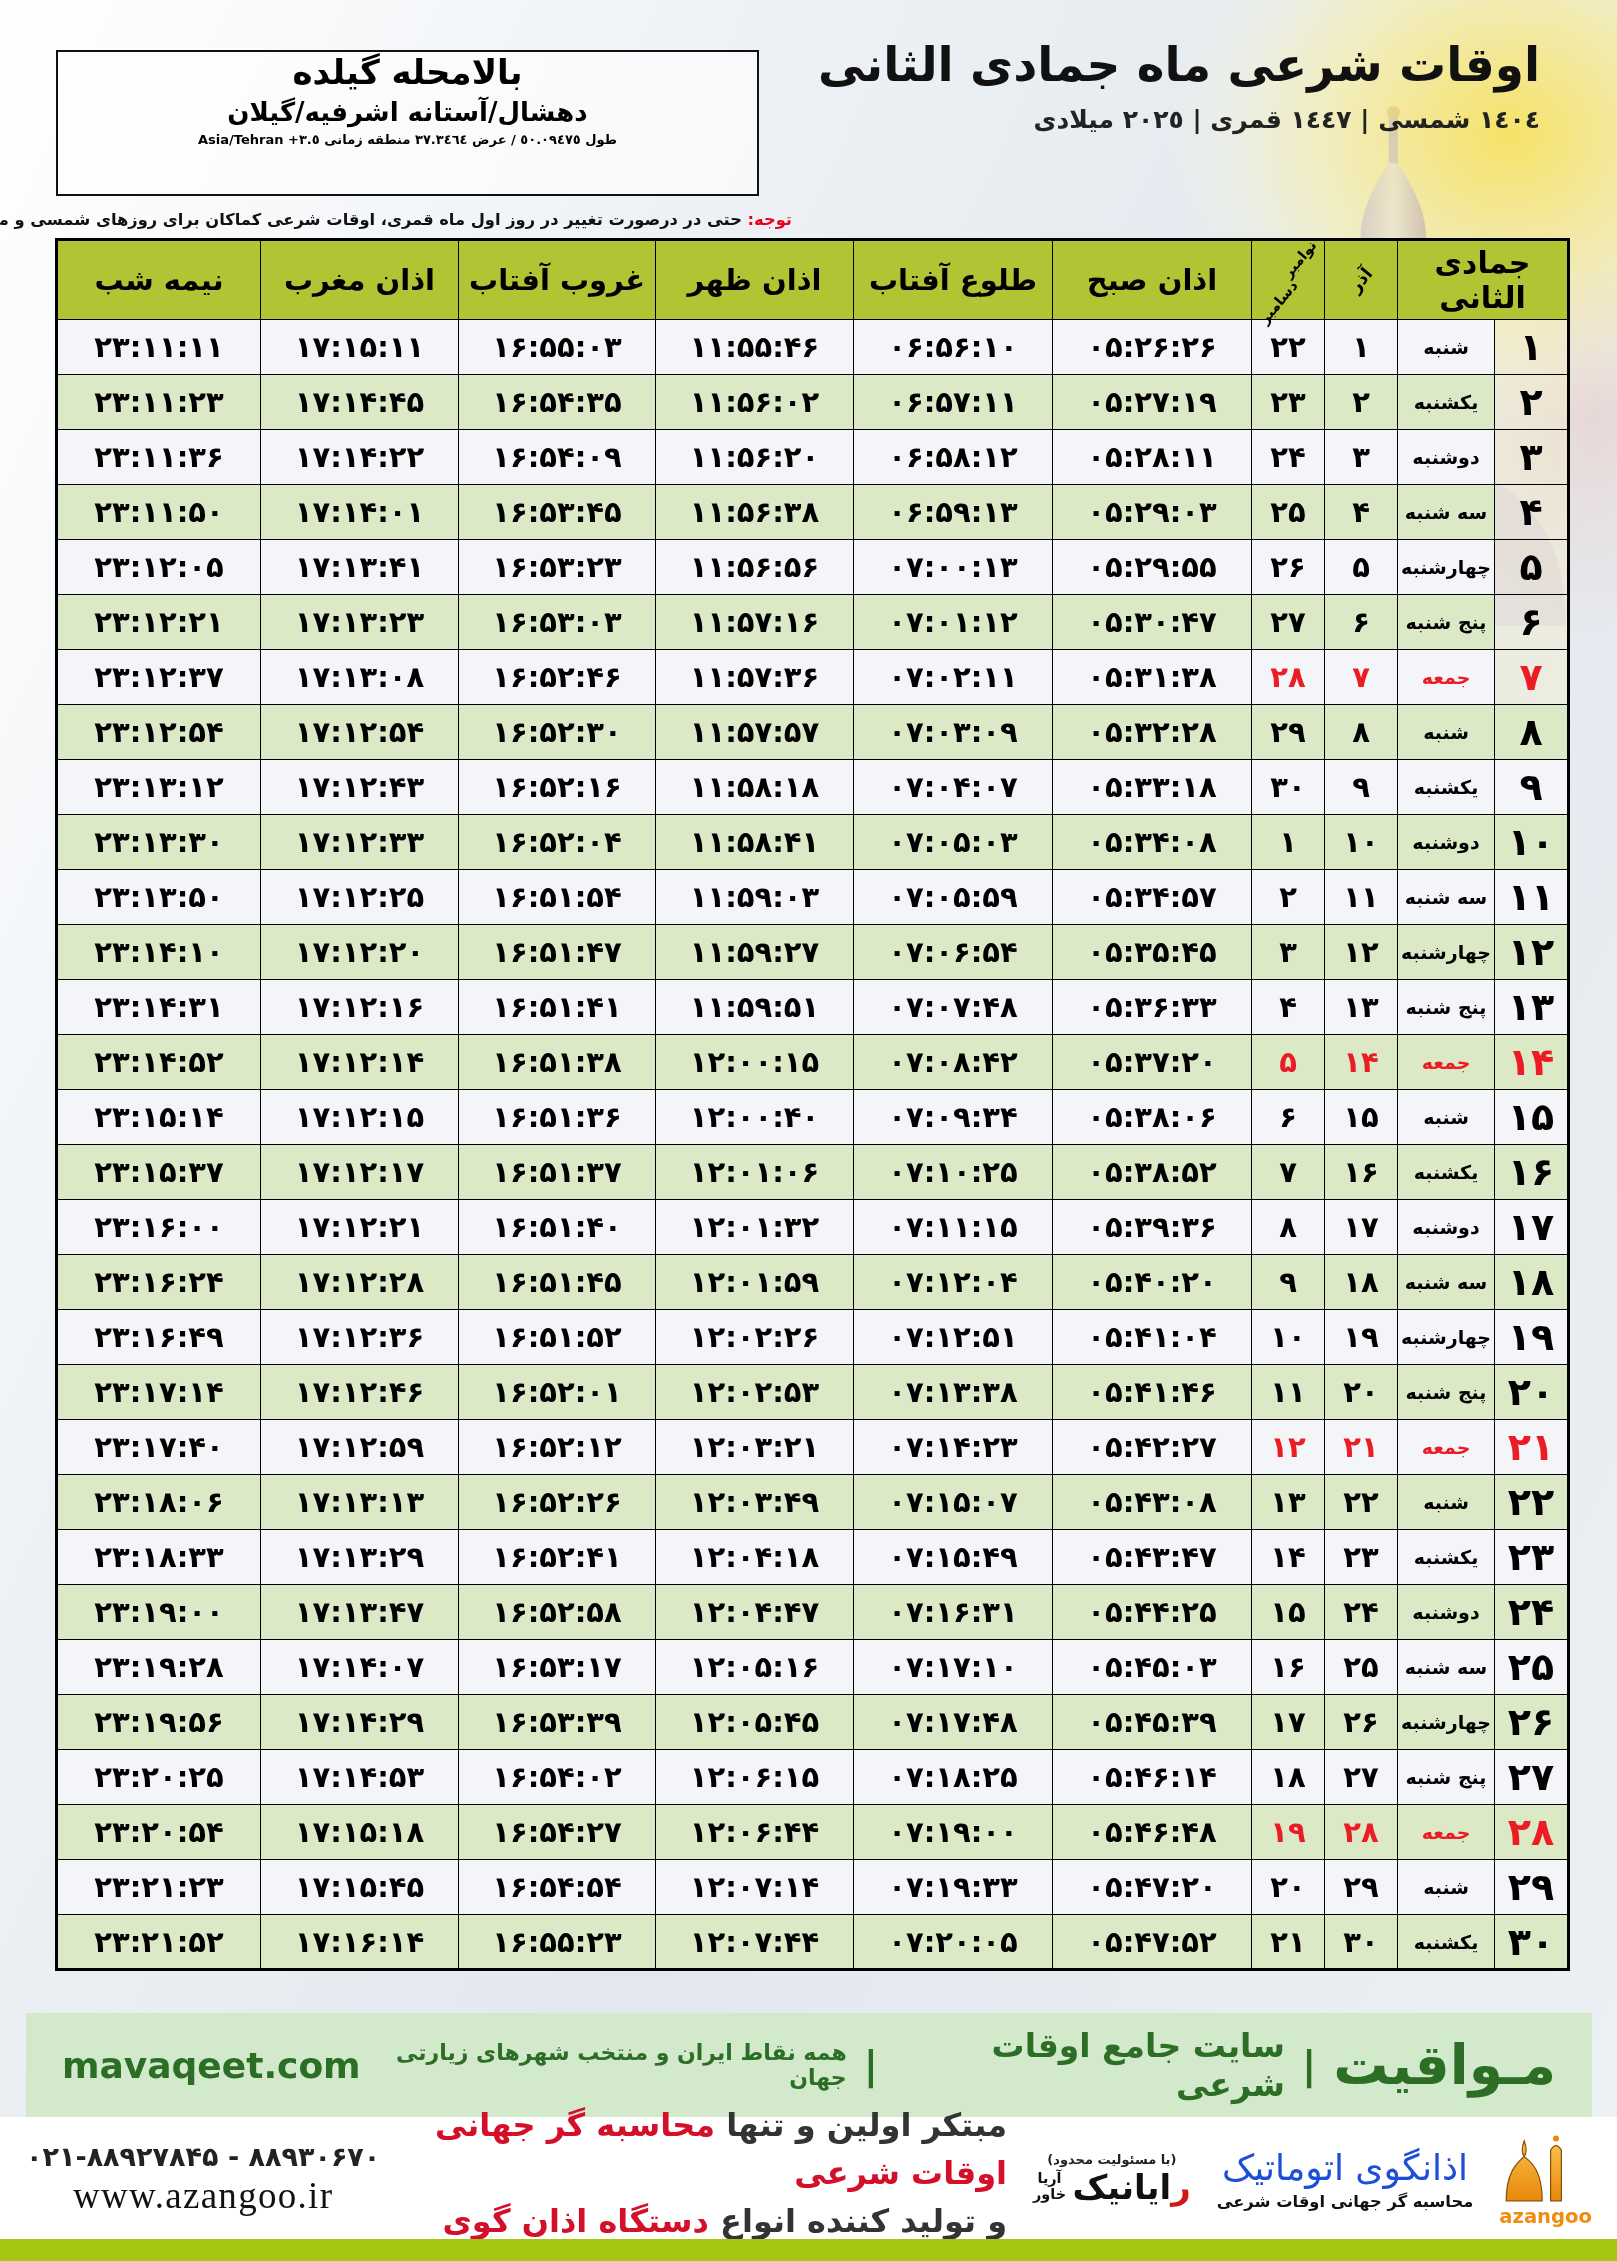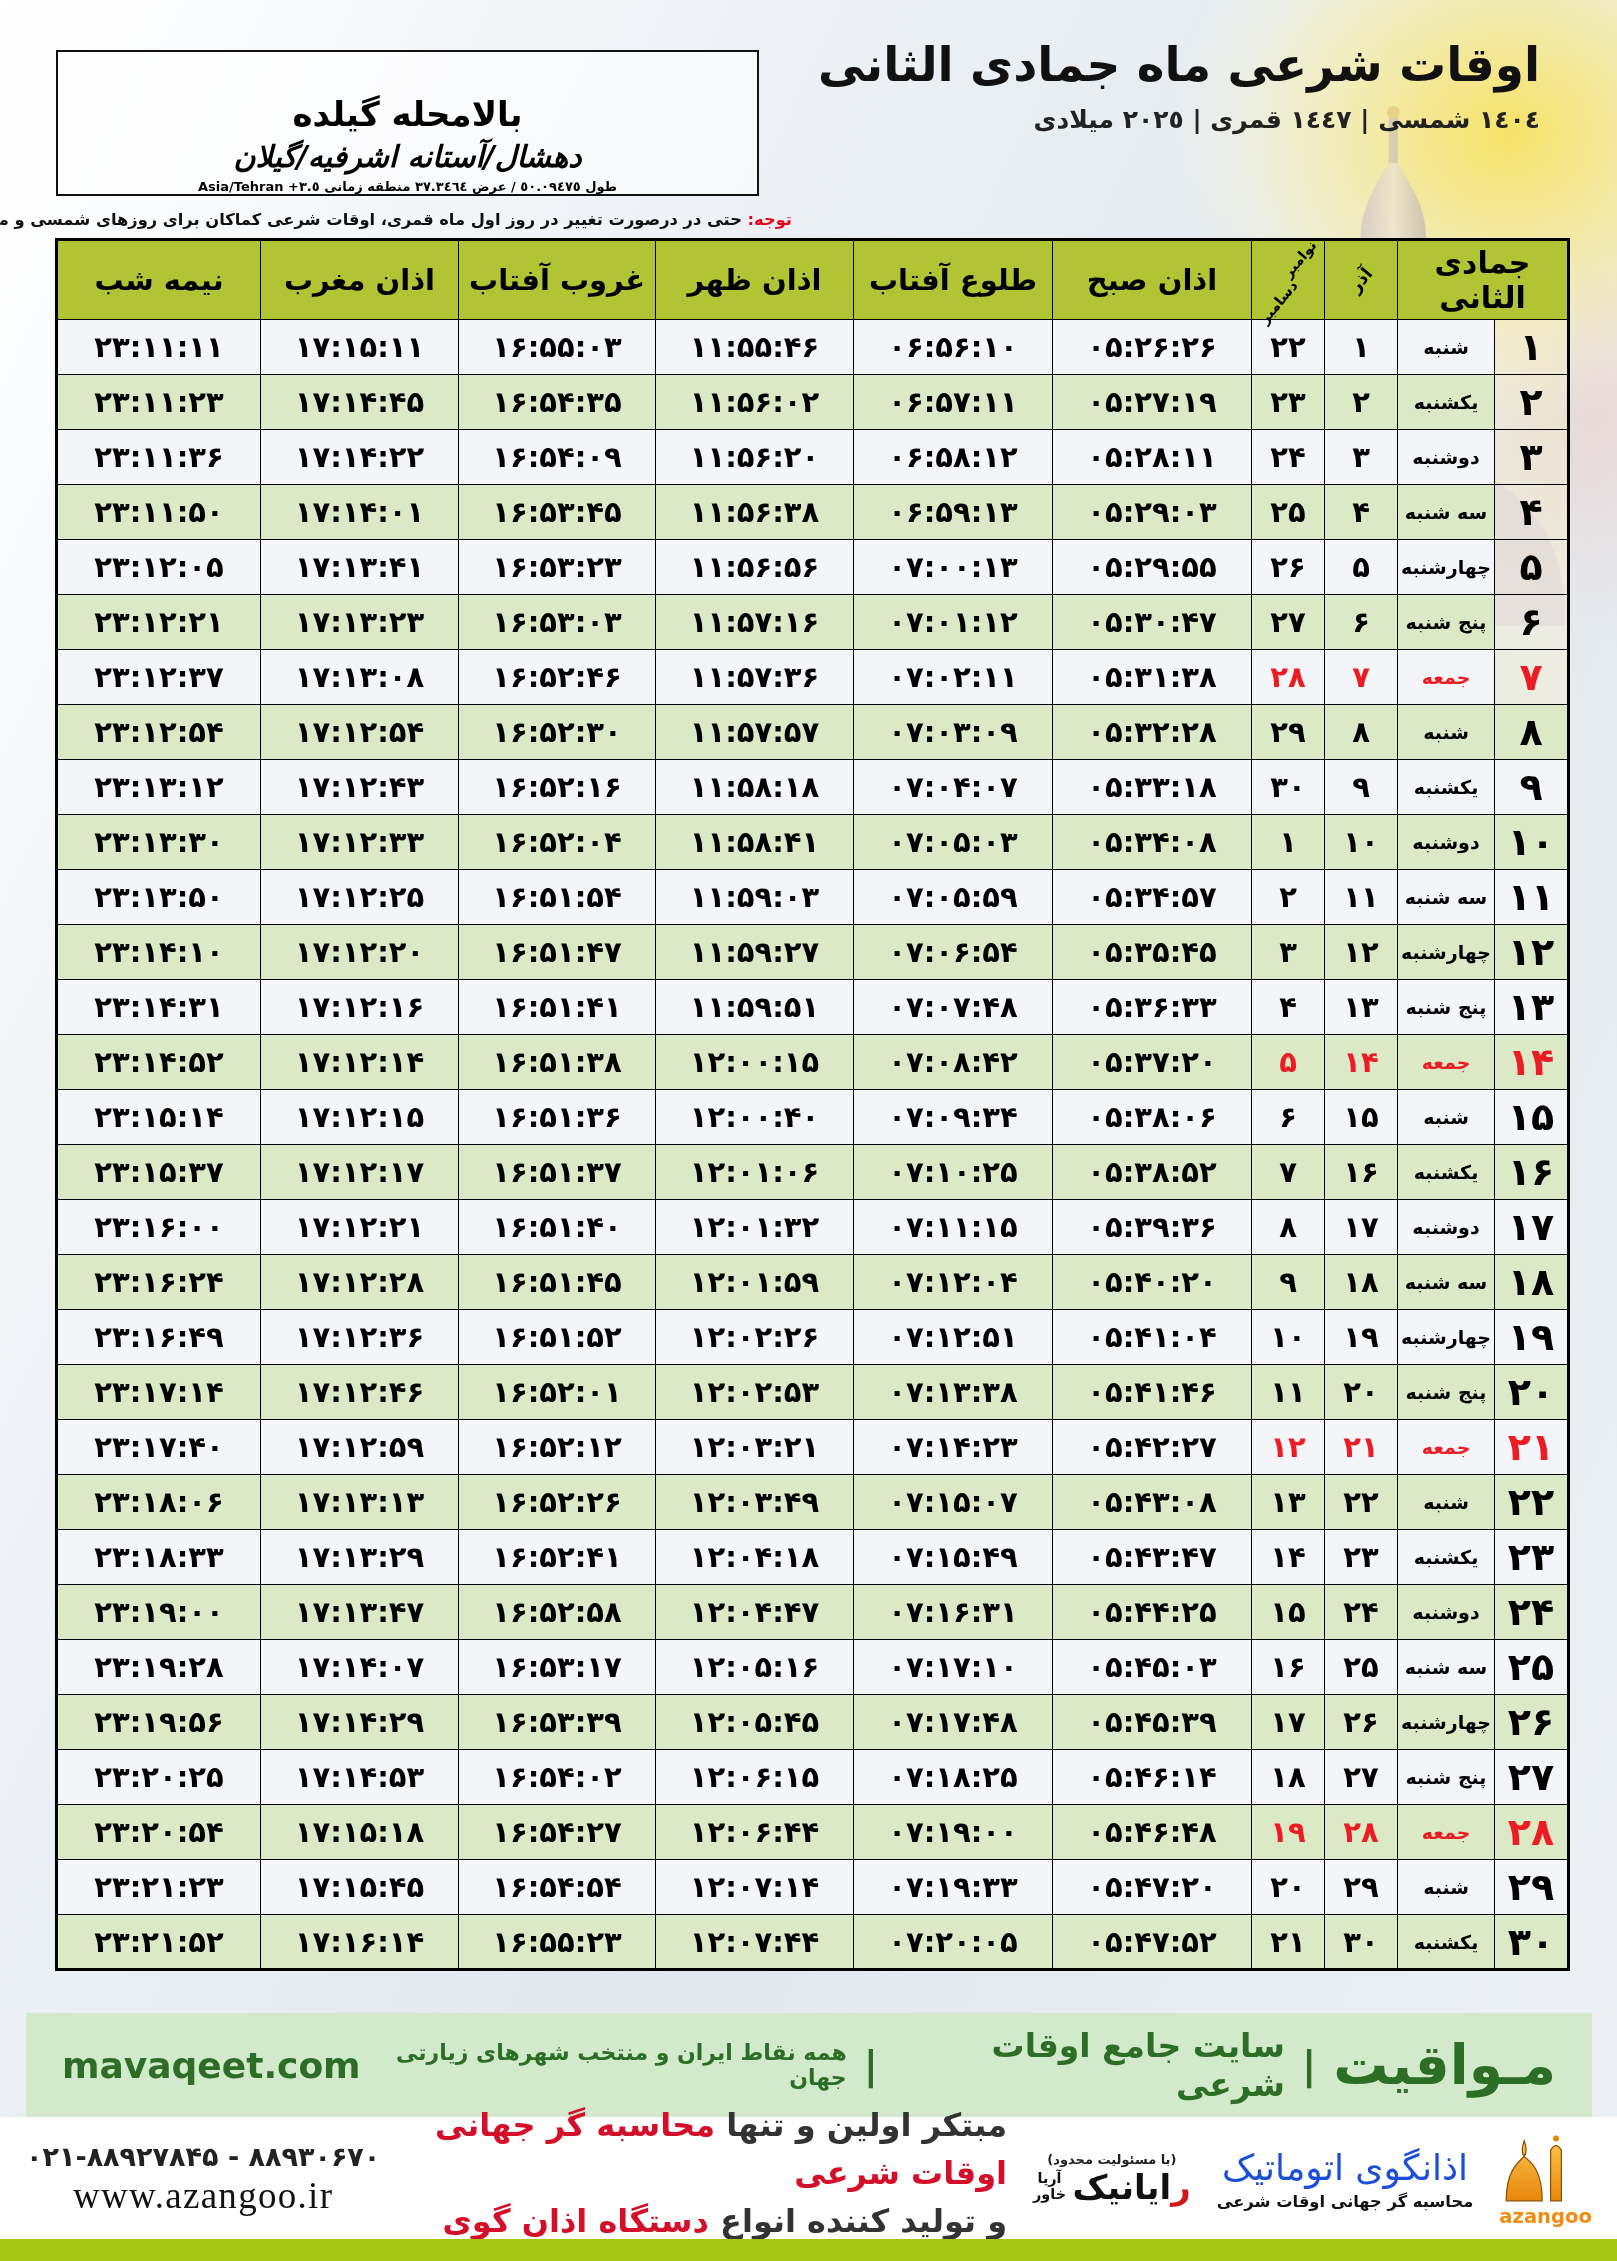--- a/index.html
+++ b/index.html
@@ -21,24 +21,24 @@
 
   
   .title-block{position:absolute;top:36px;right:78px;width:809px;z-index:2;}
   .main-title{font-size:47px;font-weight:bold;color:#111;line-height:1.25;}
   .sub-title{font-size:29px;font-weight:bold;color:#111;margin-top:9px;}
   .year-line{font-size:25px;font-weight:bold;color:#222;margin-top:10.4px;}
 
   .loc-box{
     position:absolute;top:50px;left:56px;width:699px;height:142px;z-index:2;
     border:2.6px solid #111;background:rgba(255,255,255,.55);
-    display:flex;flex-direction:column;justify-content:flex-end;align-items:center;gap:5.2px;
+    display:flex;flex-direction:column;justify-content:flex-start;align-items:center;gap:5.2px;
   }
   .loc-name{font-size:34px;font-weight:bold;color:#000;}
-  .loc-region{font-size:30px;font-weight:bold;color:#000;font-style:italic;}
+  .loc-region{font-size:26px;font-weight:bold;color:#000;}
   .loc-coords{font-size:13px;font-weight:bold;color:#000;direction:rtl;}
 
   .notice{
     position:absolute;top:210px;left:52px;width:740px;z-index:2;
     font-size:16.3px;font-weight:bold;white-space:nowrap;direction:rtl;text-align:right;color:#111;
   }
   .notice .red{color:#e8001c;}
 
   
   table.prayer{

